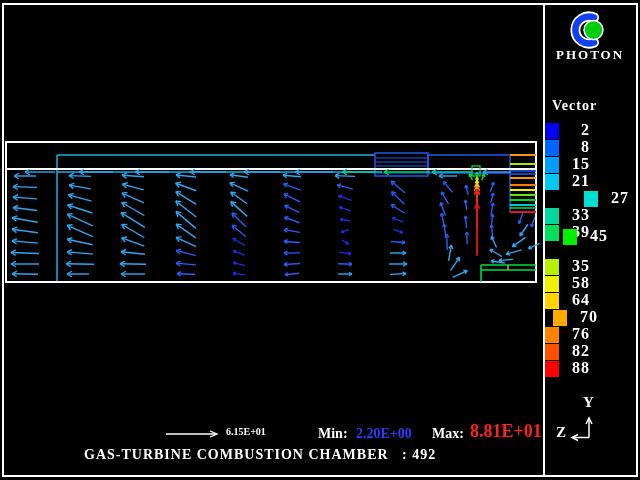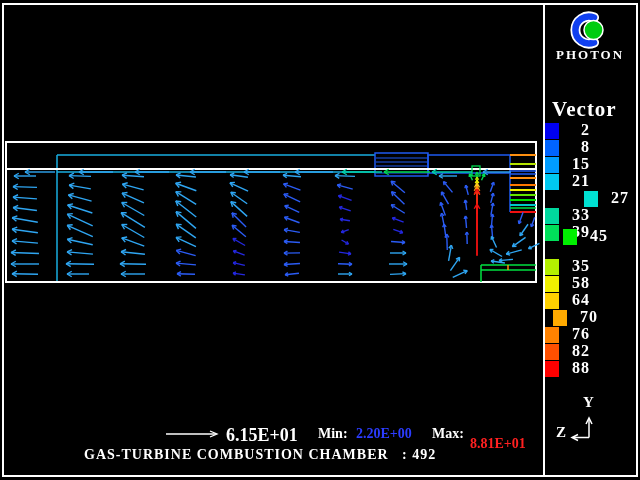--- a/index.html
+++ b/index.html
@@ -443,21 +443,21 @@
   </svg>
 
   <div>
     <svg style="position:absolute;left:566px;top:10px;" width="44" height="40" viewBox="0 0 44 40">
       <path d="M 28 7.5 A 13.5 13.5 0 1 0 28 32.5" fill="none" stroke="#FFFFFF" stroke-width="10" stroke-linecap="round"></path>
       <path d="M 28 7.5 A 13.5 13.5 0 1 0 28 32.5" fill="none" stroke="#1040F0" stroke-width="6.5" stroke-linecap="round"></path>
       <circle cx="27.5" cy="20" r="9.5" fill="#00CC10" stroke="#FFFFFF" stroke-width="1.5"></circle>
     </svg>
     <div class="txt" style="left:556px;top:48px;font-size:13px;letter-spacing:2px;">PHOTON</div>
 
-    <div class="txt" style="left:552px;top:98px;font-size:21px;letter-spacing:1px;">Vector</div>
+    <div class="txt" style="left:552px;top:98px;font-size:14px;letter-spacing:1px;">Vector</div>
     <div id="legend">
         <div class="legend-row" style="top: 122px;">
           <div class="sw" style="background: rgb(0, 0, 240);"></div>
           <div class="lab">2</div>
         </div>
         <div class="legend-row" style="top: 139px;">
           <div class="sw" style="background: rgb(0, 100, 255);"></div>
           <div class="lab">8</div>
         </div>
         <div class="legend-row" style="top: 156px;">
@@ -526,21 +526,21 @@
     </svg>
   </div>
 
   <div>
     <svg style="position:absolute;left:165px;top:428px;" width="55" height="12">
       <g stroke="#FFFFFF" stroke-width="1.3" fill="none">
         <path d="M 1 6 L 51 6"></path>
           <path d="M 45 3 L 52 6 L 45 9"></path>
       </g>
     </svg>
-    <div class="txt" style="left:226px;top:426px;font-size:18px;text-align:center;">6.15E+01</div>
+    <div class="txt" style="left:226px;top:426px;font-size:10px;text-align:center;">6.15E+01</div>
     <div class="txt" style="left:318px;top:426px;font-size:14px;">Min:</div>
     <div class="txt" id="min-val" style="left: 356px; top: 426px; font-size: 14px; color: rgb(43, 60, 255);">2.20E+00</div>
     <div class="txt" style="left:432px;top:426px;font-size:14px;">Max:</div>
-    <div class="txt" id="max-val" style="left: 470px; top: 436px; font-size: 14px; color: rgb(255, 32, 32);">8.81E+01</div>
+    <div class="txt" id="max-val" style="left: 470px; top: 422px; font-size: 18px; color: rgb(255, 32, 32);">8.81E+01</div>
     <div class="txt" style="left:76px;top:447px;font-size:14px;letter-spacing:1px;margin-left:8px;">GAS-TURBINE COMBUSTION CHAMBER   : 492</div>
   </div>
 
 </div>
 
 </body></html>

